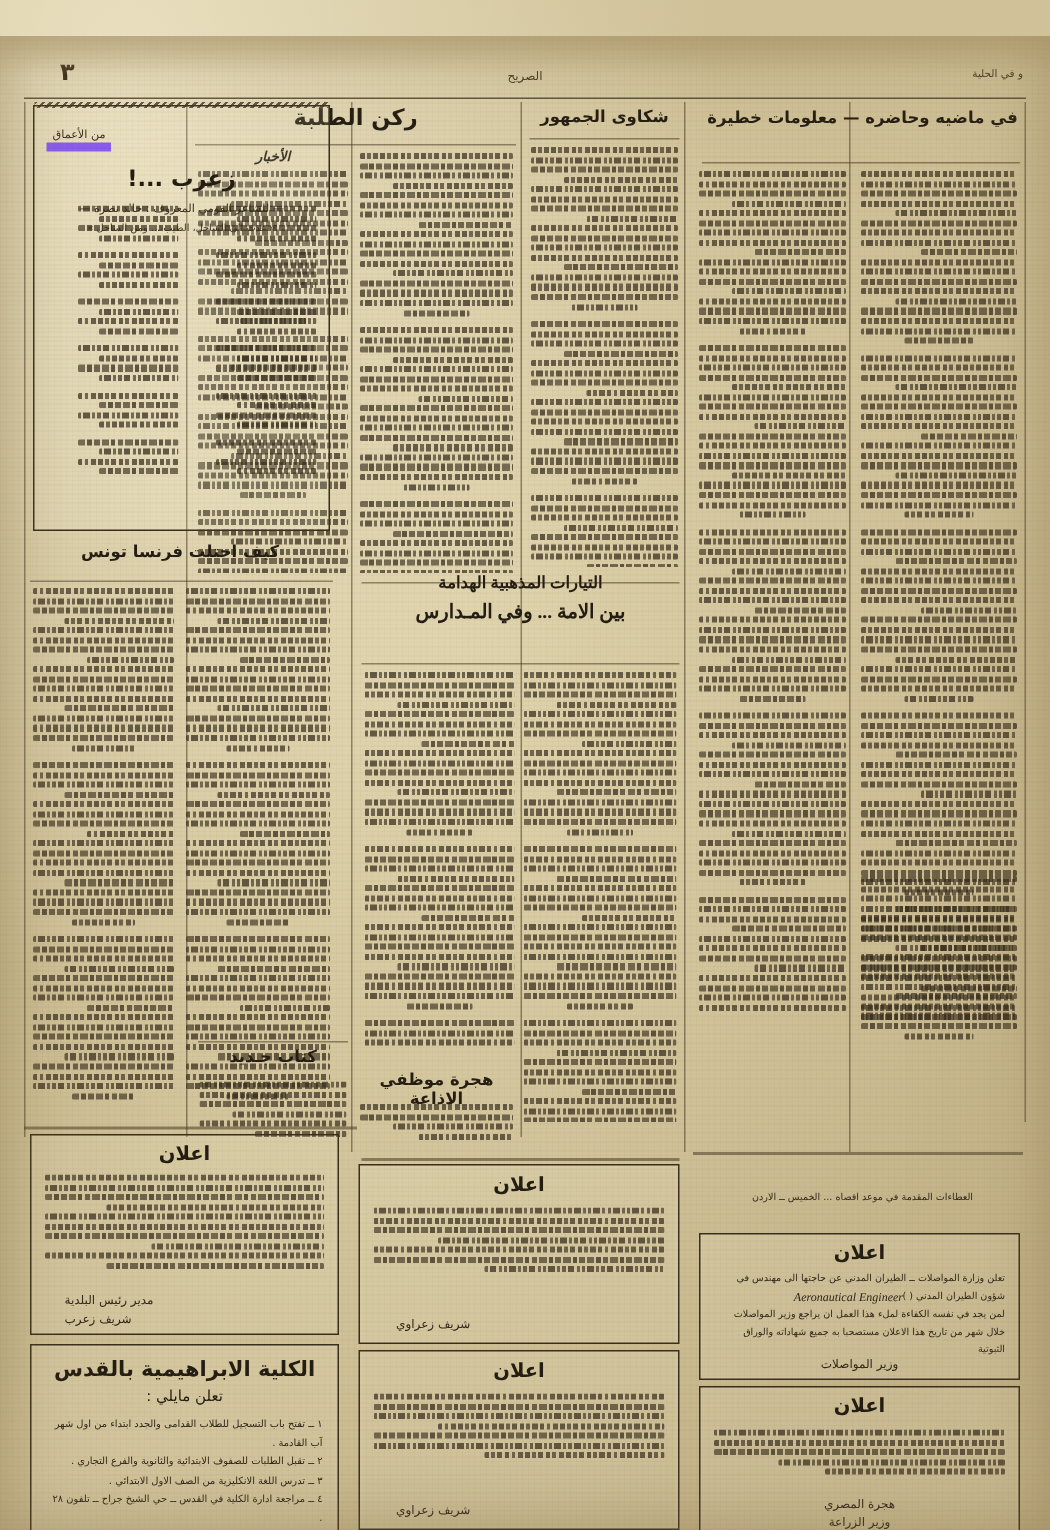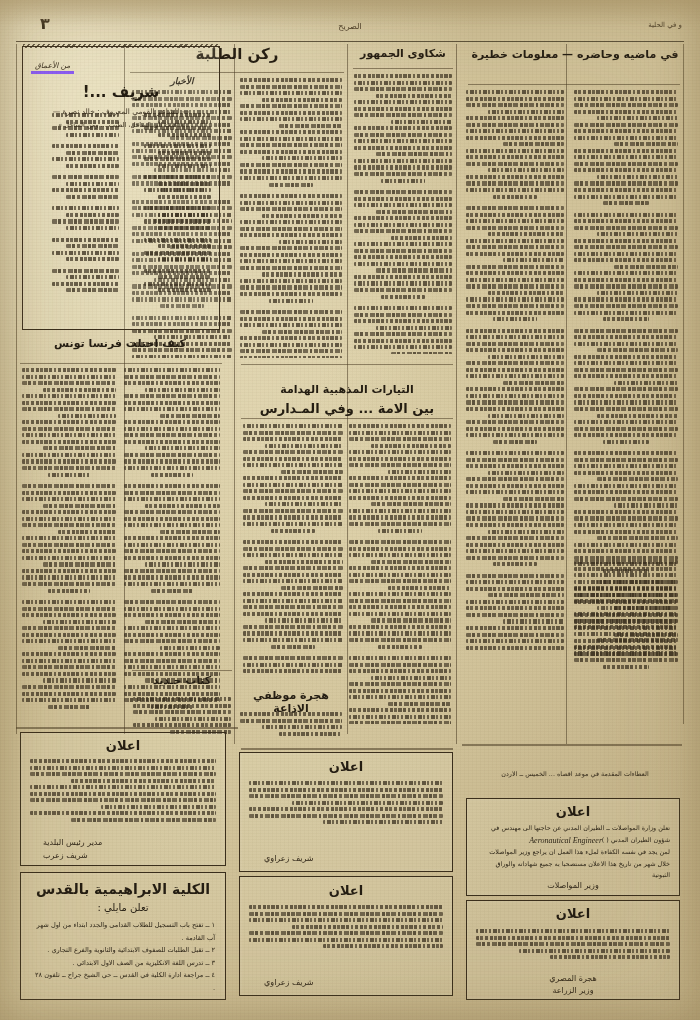--- a/index.html
+++ b/index.html
@@ -31,21 +31,21 @@
   .edge{
     position:absolute;inset:0;pointer-events:none;
     box-shadow:inset 0 0 38px rgba(120,96,52,.38), inset 0 0 100px rgba(140,115,70,.18);
   }
   .topcurl{
     position:absolute;left:0;right:0;top:0;height:26px;
     background:linear-gradient(180deg,rgba(168,146,100,.45),rgba(168,146,100,0));
     pointer-events:none;
   }
 
-  .sheet{position:absolute;inset:0;}
+  .sheet{position:absolute;inset:0;margin-top:24px;}
 
   
   .masthead{
     position:absolute;left:14px;right:14px;top:14px;height:26px;
   }
   .pageno{
     position:absolute;left:26px;top:0;
     font-size:16px;font-weight:bold;color:#3a2f1e;
     letter-spacing:.5px;
   }
@@ -517,23 +517,23 @@
     <div class="ln"></div>
       <div class="ln v3"></div>
       <div class="ln v2"></div>
 
   </div>
 
   <div class="box" style="left:22px;top:46px;width:196px;height:282px;">
     <div class="zigzag" style="top:-3px;"></div>
     <div style="padding:6px 8px 0 8px;">
       <div style="text-align:left;">
-        <span class="kicker" style="display:inline-block;border-bottom:3px solid #8b5cf6;padding:0 4px 1px 4px;font-style:italic;">من الأعماق</span>
+        <span class="kicker" style="display:inline-block;border-bottom:6px solid #8b5cf6;padding:0 4px 1px 4px;">من الأعماق</span>
       </div>
-      <div class="hl lg" style="margin-top:10px;">شريف ...!</div>
+      <div class="hl lg" style="margin-top:10px;">زعرب ...!</div>
       <div class="byline" style="margin-top:6px;">— للشاعر القومي المعروف : خالد نصرة —</div>
       <div class="kicker" style="margin-top:5px;font-size:6.5px;">« عدت الى الساحل، الطيب ... ومن الساحل »</div>
     </div>
     <div class="body poem" style="left:10px;top:66px;width:86px;height:206px;">
       <div class="ln v2 short3"></div>
         <div class="ln short"></div>
         <div class="ln v3 short3"></div>
         <div class="ln v2 short"></div>
       <div class="gap"></div>
       <div class="ln short3"></div>
@@ -709,21 +709,21 @@
     <div class="ln v3 short3"></div>
       <div class="ln v2"></div>
       <div class="ln"></div>
       <div class="ln v3"></div>
     <div class="ln v2 short2 ctr"></div>
     <div class="gap"></div>
 
   </div>
 
   <div class="hrule" style="right:247px;top:364px;width:212px;"></div>
-  <div class="col" style="right:247px;top:384px;width:212px;">
+  <div class="col" style="right:247px;top:359px;width:212px;font-family:Liberation Serif, serif;">
     <div class="hl xl">التيارات المذهبية الهدامة</div>
     <div class="hl md" style="margin-top:5px;">بين الامة ... وفي المـدارس</div>
   </div>
   <div class="hrule" style="right:247px;top:418px;width:212px;"></div>
 
   <div class="body" style="right:249px;top:424px;width:102px;height:300px;">
     <div class="ln"></div>
       <div class="ln v2"></div>
       <div class="ln v3"></div>
       <div class="ln short3"></div>

